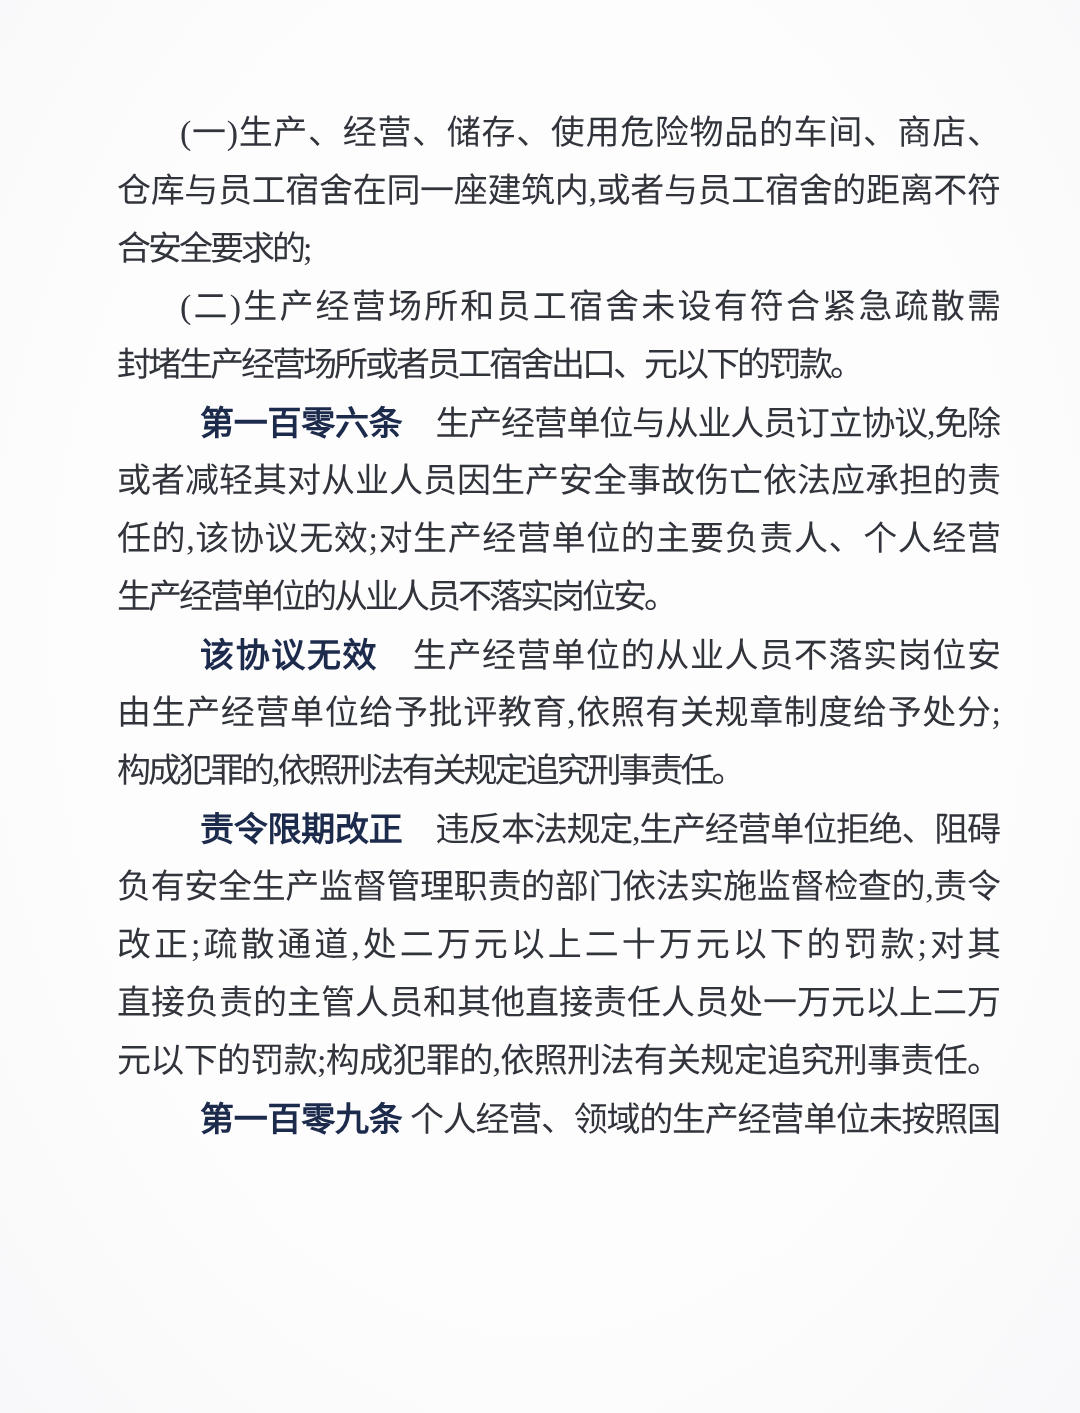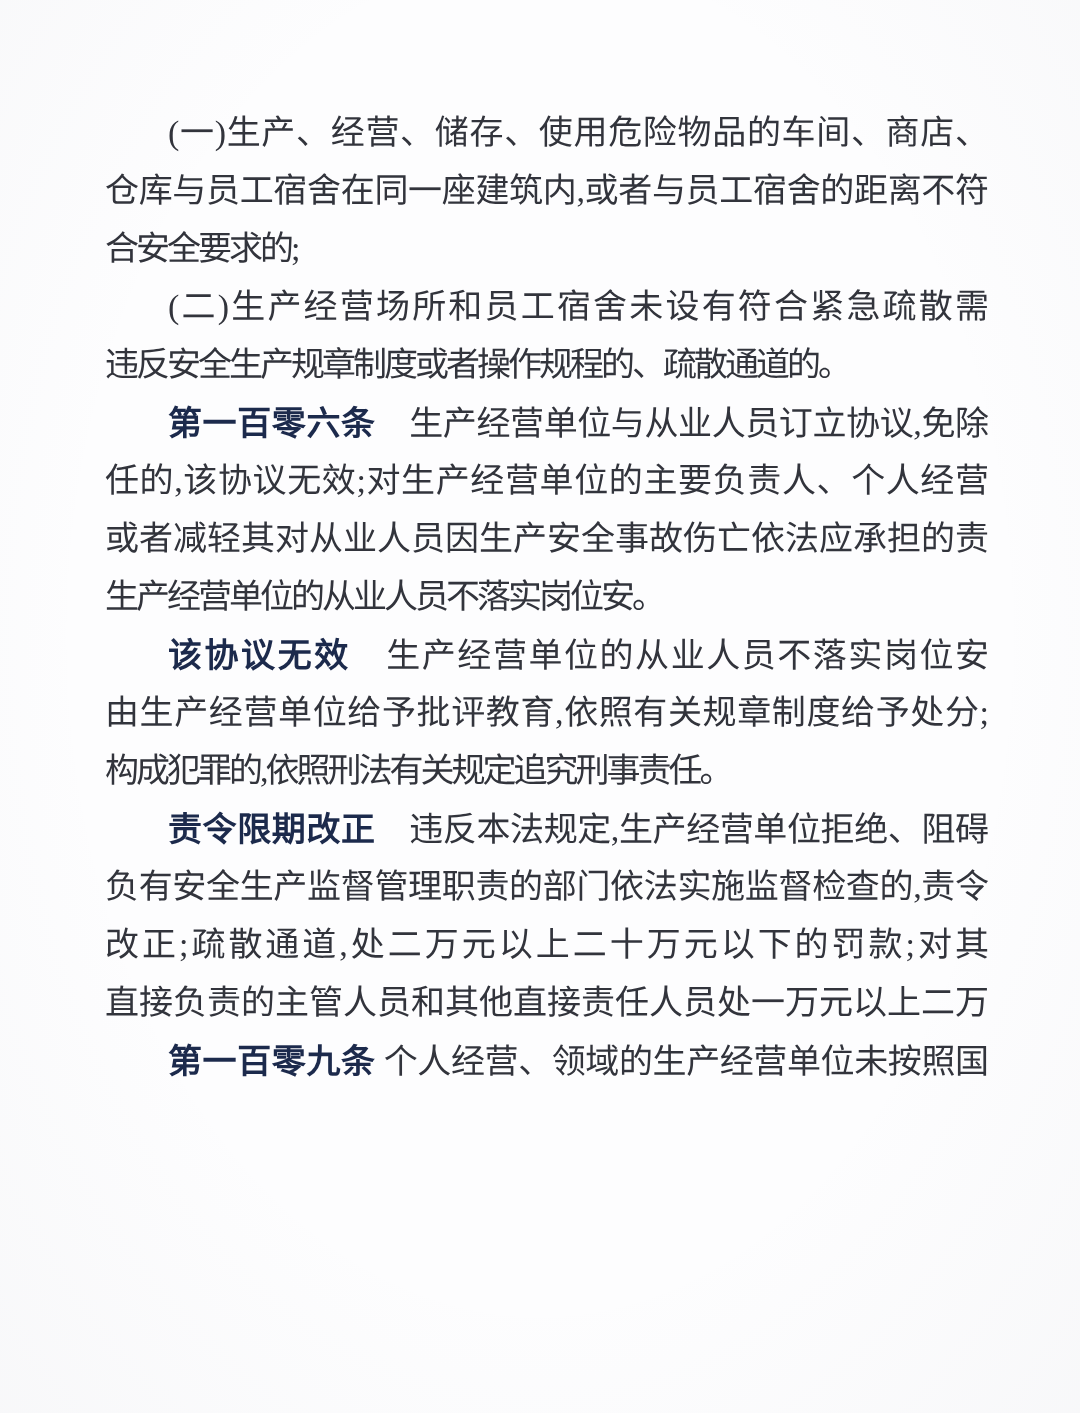--- a/index.html
+++ b/index.html
@@ -15,21 +15,21 @@
   .page {
     position: relative;
     width: 1080px;
     height: 1413px;
     background:
       radial-gradient(ellipse at 50% 45%, rgba(255,255,255,0) 60%, rgba(120,125,140,0.04) 100%),
       var(--page-bg, #fdfdfe);
   }
   .text-block {
     position: absolute;
-    left: 105px;
+    left: 117px;
     top: 104px;
     width: 881px;
   }
   .line {
     height: 58px;
     line-height: 58px;
     font-size: 34px;
     letter-spacing: -3px;
     font-family: "Liberation Serif", "DejaVu Serif", serif;
     color: var(--body-color, #32343c);
@@ -42,41 +42,43 @@
     text-align-last: justify;
   }
   .line.indent {
     text-indent: 63px;
   }
   .article-number {
     font-family: "Liberation Sans", "DejaVu Sans", sans-serif;
     font-weight: 700;
     color: var(--heading-color, #1c2a4c);
     letter-spacing: -2px;
+    margin-left: 20px;
   }
   .text-segment {
     font-weight: 400;
   }
 </style>
 </head>
 <body>
 
 <div class="page">
   <div class="text-block">
       <div class="line indent fill"><span class="text-segment">(一)生产、经营、储存、使用危险物品的车间、商店、</span></div>
       <div class="line fill"><span class="text-segment">仓库与员工宿舍在同一座建筑内,或者与员工宿舍的距离不符</span></div>
       <div class="line"><span class="text-segment">合安全要求的;</span></div>
       <div class="line indent fill"><span class="text-segment">(二)生产经营场所和员工宿舍未设有符合紧急疏散需</span></div>
-      <div class="line"><span class="text-segment">违反安全生产规章制度或者操作规程的、疏散通道的。</span></div>
+      <div class="line"><span class="text-segment">封堵生产经营场所或者员工宿舍出口、元以下的罚款。</span></div>
       <div class="line indent fill"><span class="article-number">第一百零六条</span><span class="text-segment">　生产经营单位与从业人员订立协议,免除</span></div>
+      <div class="line fill"><span class="text-segment">或者减轻其对从业人员因生产安全事故伤亡依法应承担的责</span></div>
       <div class="line fill"><span class="text-segment">任的,该协议无效;对生产经营单位的主要负责人、个人经营</span></div>
-      <div class="line fill"><span class="text-segment">或者减轻其对从业人员因生产安全事故伤亡依法应承担的责</span></div>
       <div class="line"><span class="text-segment">生产经营单位的从业人员不落实岗位安。</span></div>
       <div class="line indent fill"><span class="article-number">该协议无效</span><span class="text-segment">　生产经营单位的从业人员不落实岗位安</span></div>
       <div class="line fill"><span class="text-segment">由生产经营单位给予批评教育,依照有关规章制度给予处分;</span></div>
       <div class="line"><span class="text-segment">构成犯罪的,依照刑法有关规定追究刑事责任。</span></div>
       <div class="line indent fill"><span class="article-number">责令限期改正</span><span class="text-segment">　违反本法规定,生产经营单位拒绝、阻碍</span></div>
       <div class="line fill"><span class="text-segment">负有安全生产监督管理职责的部门依法实施监督检查的,责令</span></div>
       <div class="line fill"><span class="text-segment">改正;疏散通道,处二万元以上二十万元以下的罚款;对其</span></div>
       <div class="line fill"><span class="text-segment">直接负责的主管人员和其他直接责任人员处一万元以上二万</span></div>
+      <div class="line fill"><span class="text-segment">元以下的罚款;构成犯罪的,依照刑法有关规定追究刑事责任。</span></div>
       <div class="line indent fill"><span class="article-number">第一百零九条</span><span class="text-segment"> 个人经营、领域的生产经营单位未按照国</span></div>
     </div>
 </div>
 
 </body></html>

